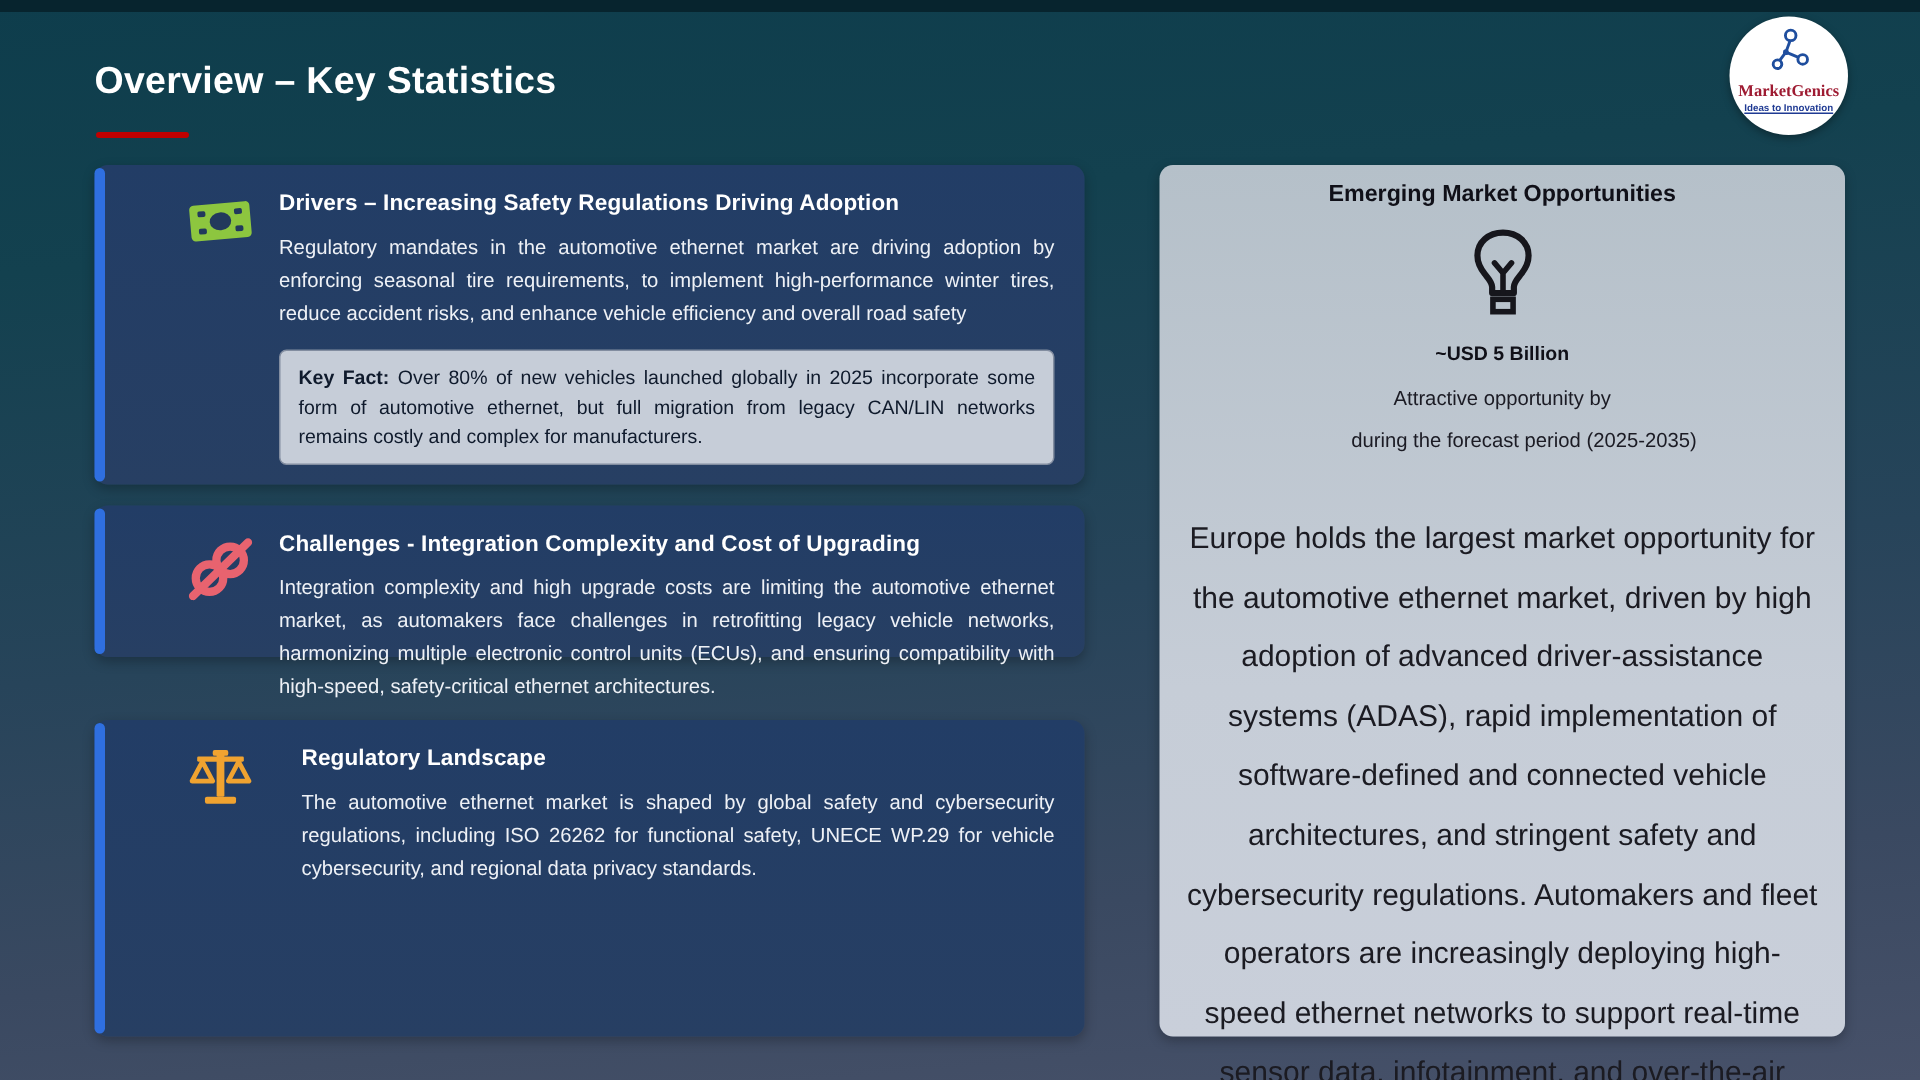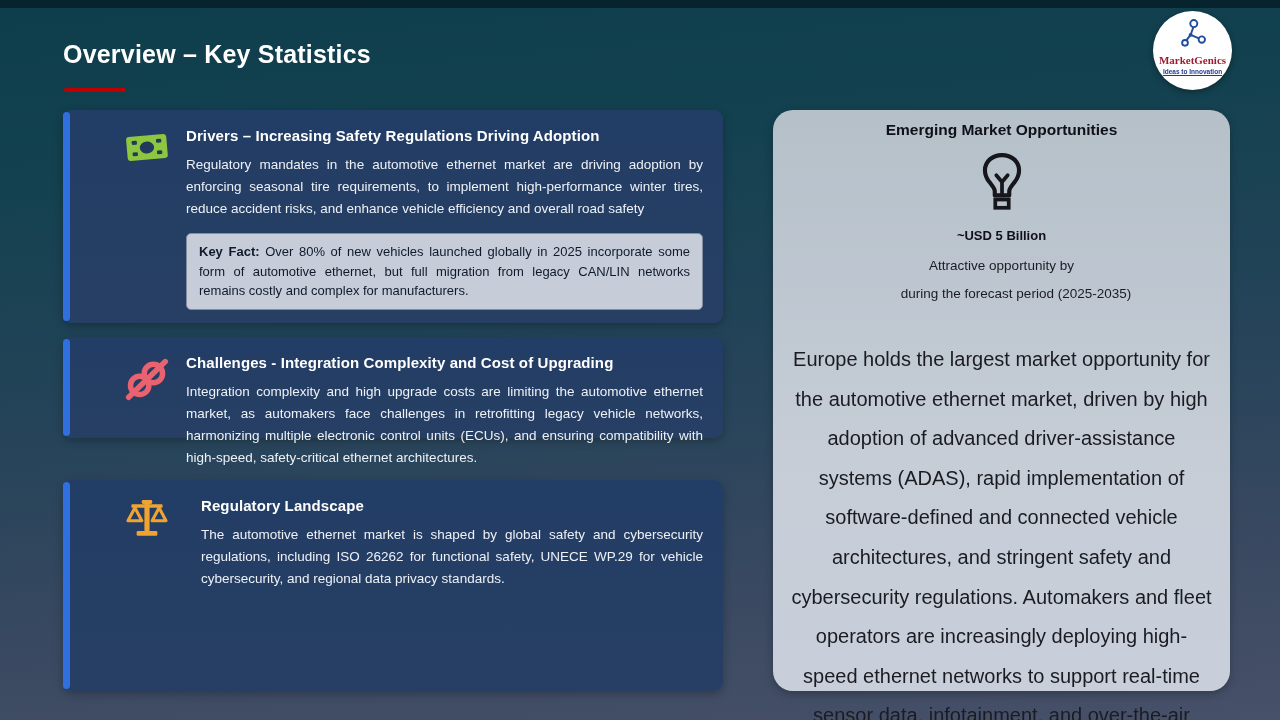--- a/index.html
+++ b/index.html
@@ -86,21 +86,21 @@
     padding: 8px 12px;
     font-size: 13px; color: #0f1a2c;
     line-height: 1.5; text-align: justify;
   }
   .callout-label { font-weight: bold; }
   
   .opportunity-panel {
     position: absolute; left: 773px; top: 110px;
     width: 457px; height: 581px;
     background: linear-gradient(180deg, #b5c0c9 0%, #c6cdd7 60%, #c9cfda 100%);
-    border-radius: 20px;
+    border-radius: 9px;
     text-align: center;
     color: #15151d;
     box-shadow: 0 3px 8px rgba(0,0,0,0.25);
     padding-top: 11px;
   }
   .panel-title { font-size: 15.5px; font-weight: bold; color: #101018; }
   .bulb-wrap { margin-top: 13px; height: 64px; }
   .panel-value { font-size: 13px; font-weight: bold; margin-top: 12px; color: #101018; }
   .panel-subtitle { font-size: 13.5px; margin-top: 15px; color: #1b1b24; }
   .panel-region { font-size: 18.5px; font-weight: bold; margin-top: 11px; color: #101018; }

